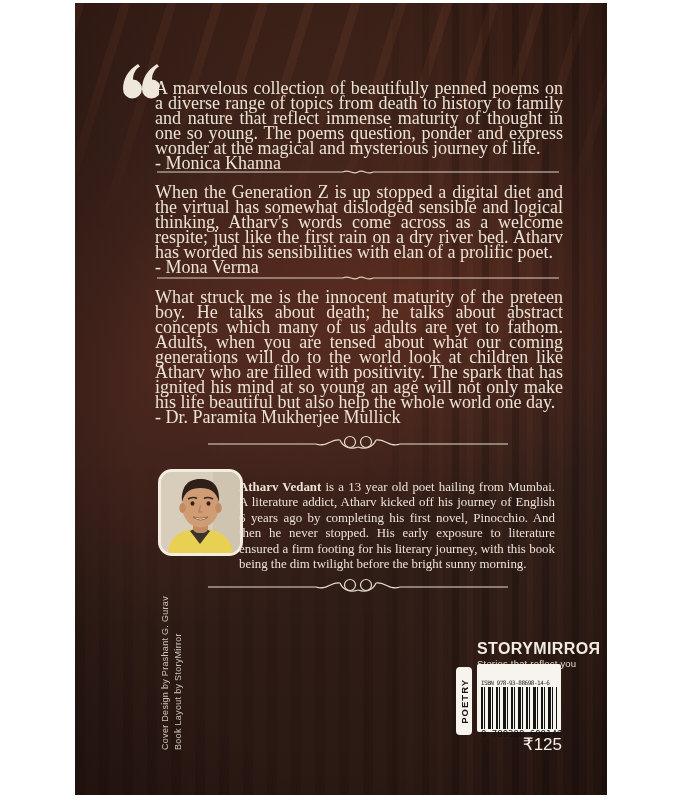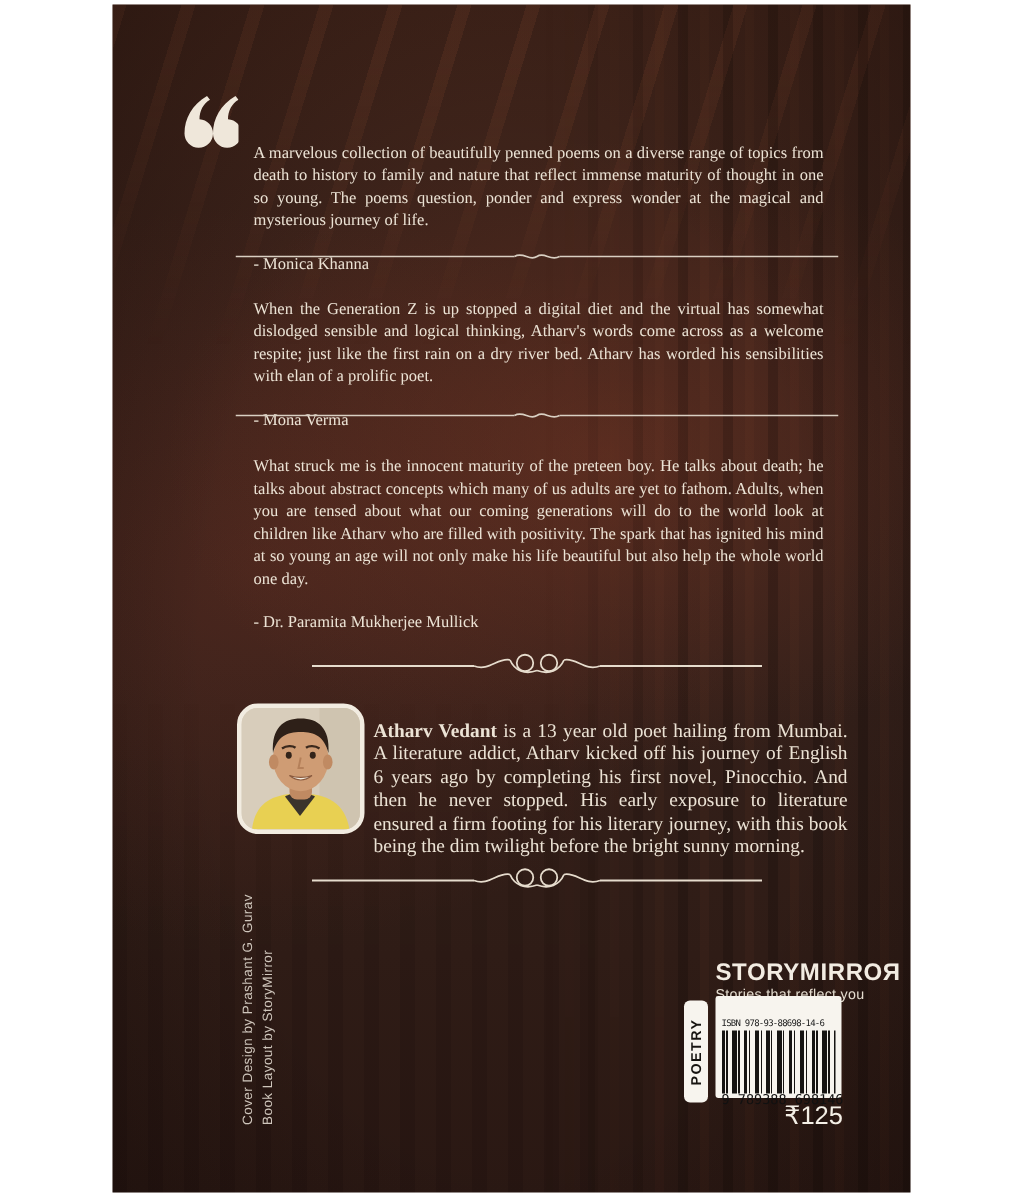--- a/index.html
+++ b/index.html
@@ -20,32 +20,32 @@
     mask-image:linear-gradient(90deg,transparent,#000 40%);}
   .stripes-bottom{position:absolute;left:0;bottom:0;width:62%;height:42%;opacity:.35;
     background:repeating-linear-gradient(90deg, rgba(0,0,0,.25) 0 10px, rgba(0,0,0,0) 10px 24px);
     -webkit-mask-image:linear-gradient(180deg,transparent,#000 60%);
     mask-image:linear-gradient(180deg,transparent,#000 60%);}
   .vignette{position:absolute;inset:0;
     background:radial-gradient(ellipse at 50% 55%, rgba(0,0,0,0) 55%, rgba(10,4,3,.35) 100%);}
 
   .quote-mark{position:absolute;left:46px;top:60px;}
   .testimonial{position:absolute;left:80px;width:408px;color:#ece3d5;}
-  .testimonial p{margin:14px;font-size:11px;line-height:15px;text-align:justify;}
+  .testimonial p{margin:0;font-size:18px;line-height:15px;text-align:justify;}
   .testimonial .attr{font-weight:normal;text-align:left;}
   .t1{top:78px;} .t2{top:182px;} .t3{top:287px;}
 
   .divider{position:absolute;left:82px;width:402px;height:10px;}
   .d1{top:160px;} .d2{top:266px;}
   .flourish{position:absolute;left:133px;width:300px;height:22px;}
   .f1{top:430px;} .f2{top:573px;}
 
   .photo{position:absolute;left:83px;top:466px;width:79px;height:81px;border:3px solid #f2ece1;
          border-radius:14px;overflow:hidden;background:#d8cdbb;}
-  .bio{position:absolute;left:174px;top:464px;width:316px;color:#ece3d5;
+  .bio{position:absolute;left:164px;top:464px;width:316px;color:#ece3d5;
        font-size:12.9px;line-height:15.4px;text-align:justify;}
   .bio b{font-weight:bold;}
 
   .credits{position:absolute;left:84px;top:597px;height:150px;color:#cfc6bc;
     font-family:"Liberation Sans","DejaVu Sans",sans-serif;font-size:9px;line-height:13px;
     letter-spacing:.3px;writing-mode:vertical-rl;transform:rotate(180deg);white-space:nowrap;}
 
   .pub{position:absolute;left:402px;top:637px;width:190px;color:#f2ece2;
        font-family:Liberation Sans, sans-serif;}
   .pub .logo{font-size:16px;font-weight:bold;letter-spacing:.4px;line-height:17px;}

